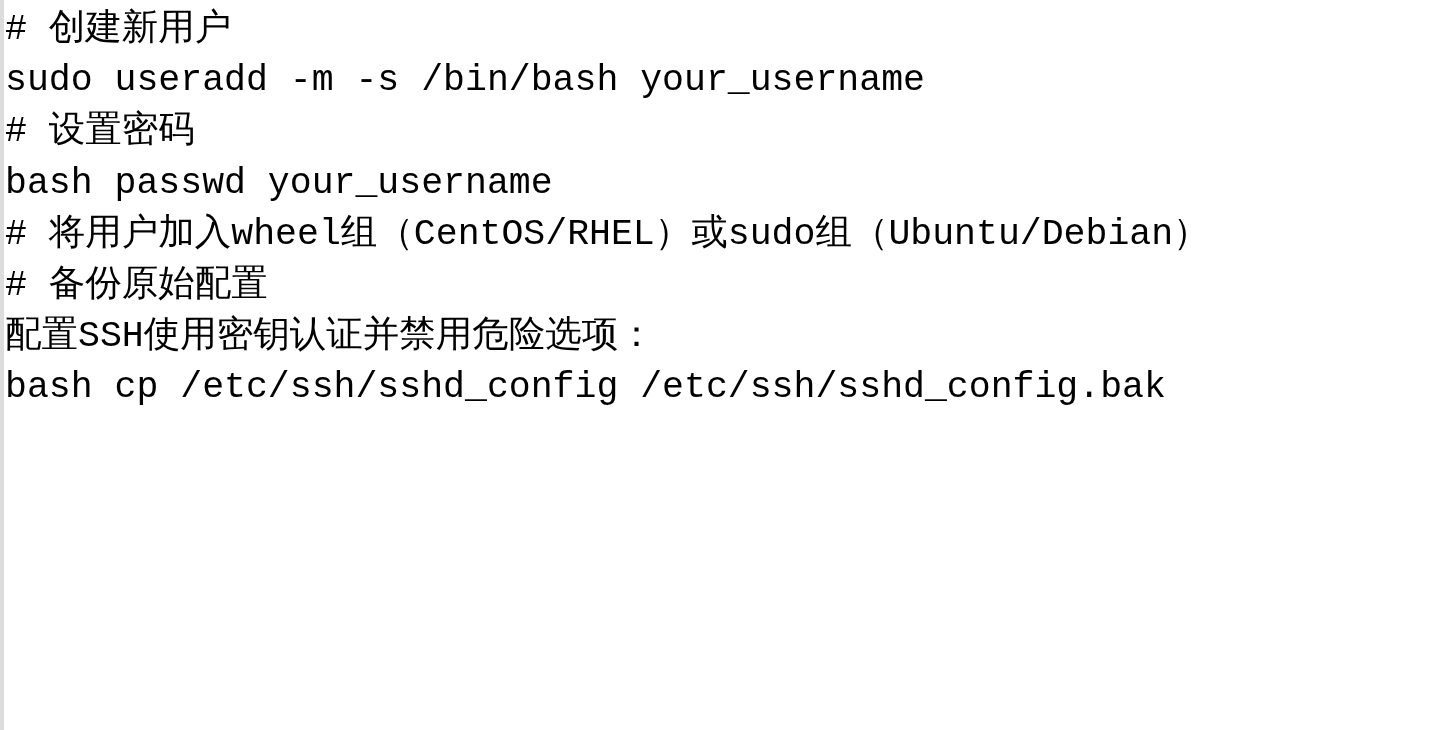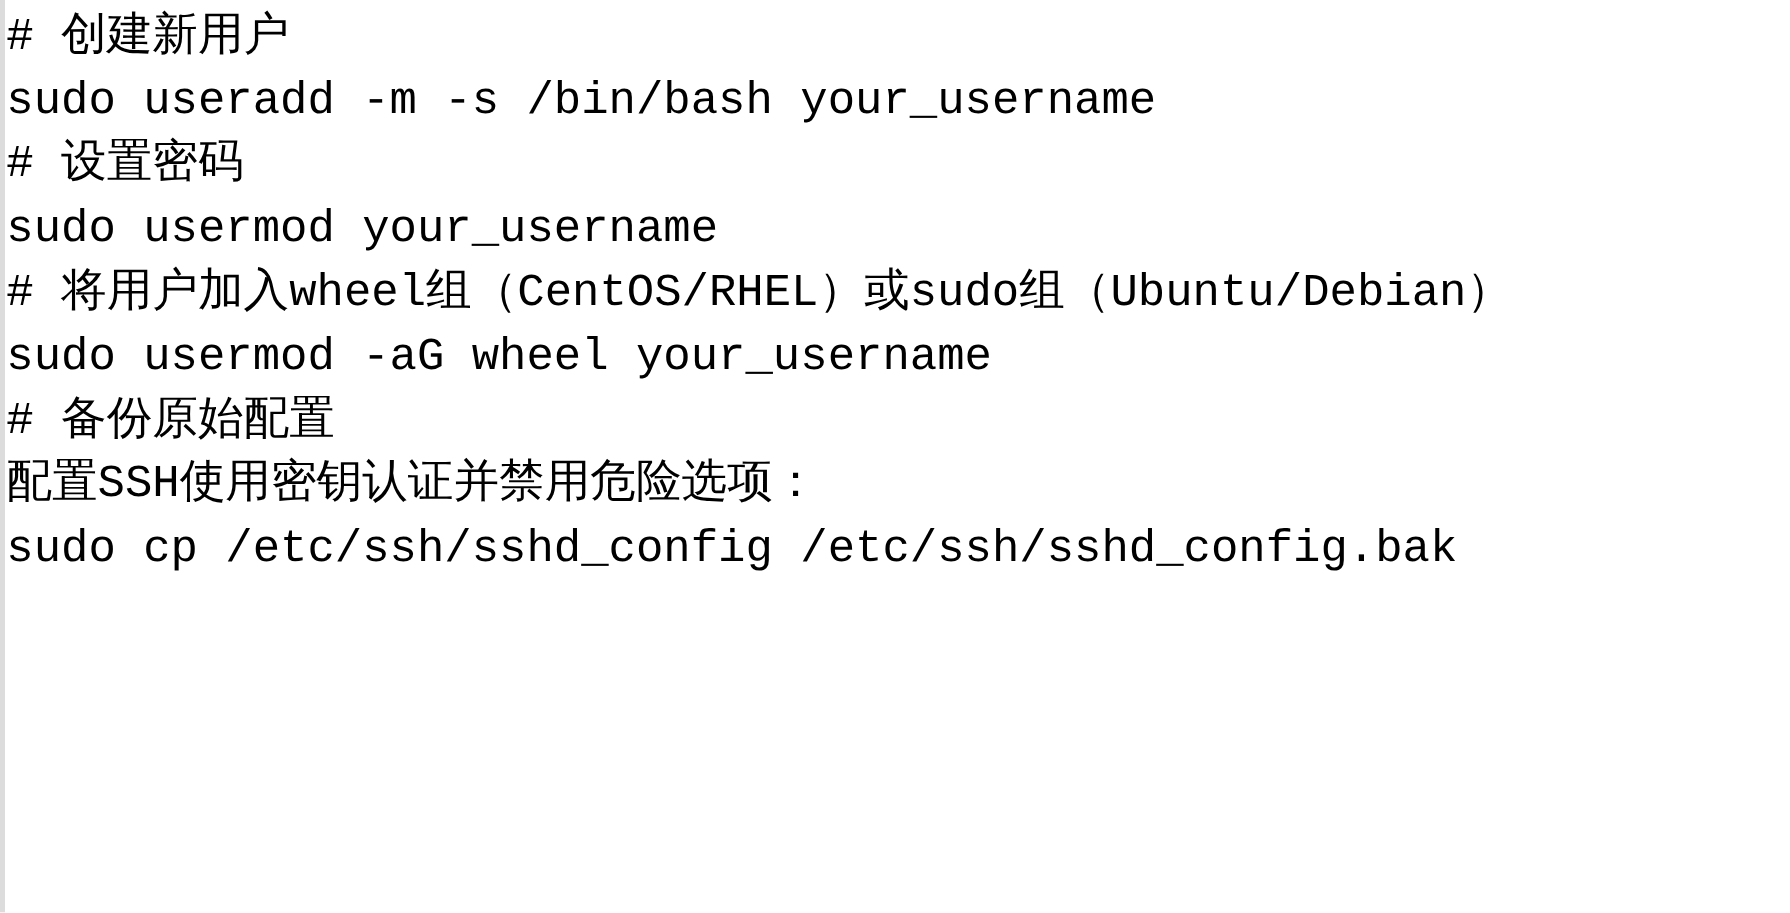--- a/index.html
+++ b/index.html
@@ -48,21 +48,20 @@
   </style>
 </head>
 <body>
 
 <div class="page">
   <div class="left-strip"></div>
   <div class="content">
     <div class="line comment"># 创建新用户</div>
     <div class="line command">sudo useradd -m -s /bin/bash your_username</div>
     <div class="line comment"># 设置密码</div>
-    <div class="line command">sudo usermod your_username</div>
+    <div class="line command">bash passwd your_username</div>
     <div class="line comment"># 将用户加入wheel组（CentOS/RHEL）或sudo组（Ubuntu/Debian）</div>
-    <div class="line command">sudo usermod -aG wheel your_username</div>
     <div class="line comment"># 备份原始配置</div>
     <div class="line text">配置SSH使用密钥认证并禁用危险选项：</div>
-    <div class="line command">sudo cp /etc/ssh/sshd_config /etc/ssh/sshd_config.bak</div>
+    <div class="line command">bash cp /etc/ssh/sshd_config /etc/ssh/sshd_config.bak</div>
     <div class="line blank"></div>
   </div>
 </div>
 
 </body></html>

